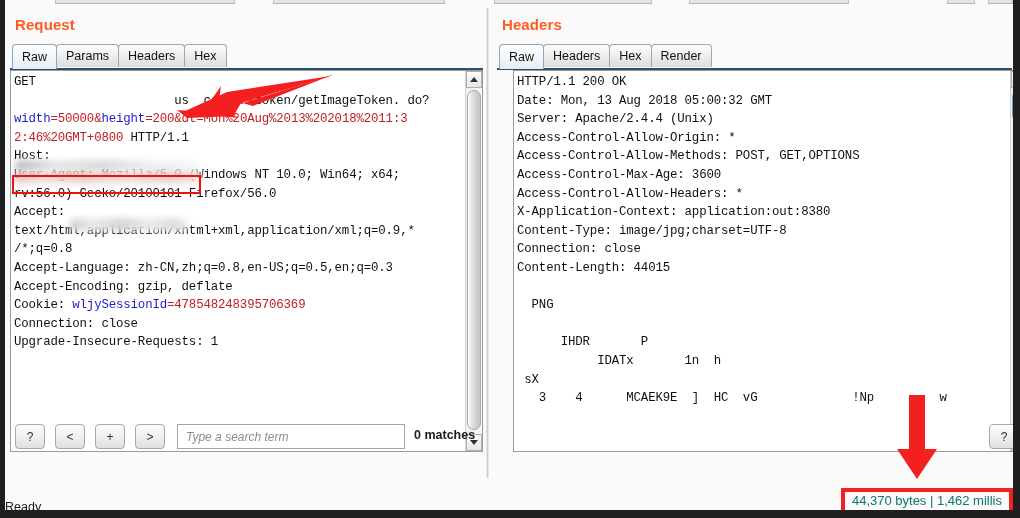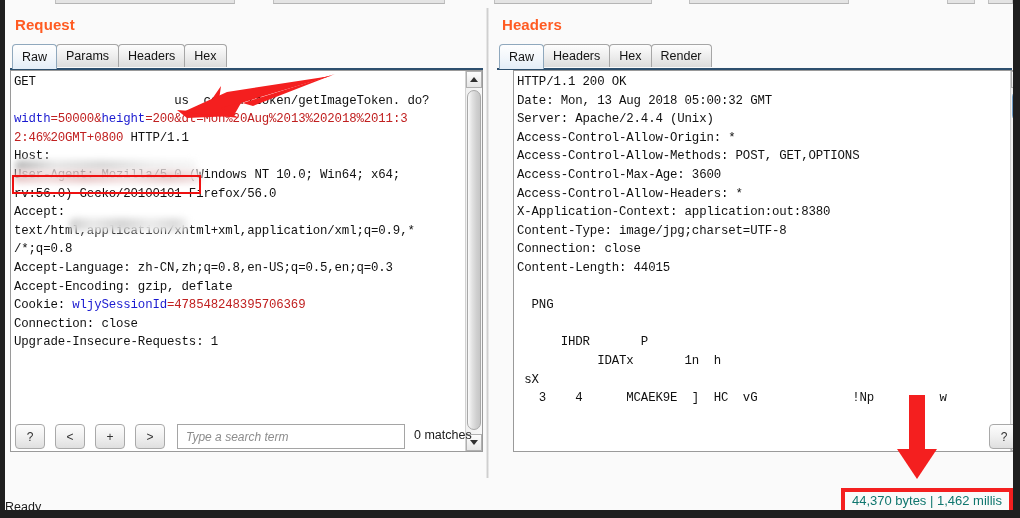--- a/index.html
+++ b/index.html
@@ -195,21 +195,21 @@
     border: 1px solid #a5a5a5;
     font-size: 12px;
     color: #8c8c8c;
     font-style: italic;
     display: flex; align-items: center;
     padding-left: 8px;
     font-family: "Liberation Sans", sans-serif;
   }
   .matches {
     position: absolute; top: 4px;
-    font-size: 12.5px; color: #1b1b1b;
+    font-size: 12.5px; color: #1b1b1b; font-weight: bold;
   }
 
   
   .statusbar {
     position: absolute; left: 5px; bottom: 4px;
     font-size: 12.5px; color: #1b1b1b; margin-top: 44px;
   }
 
   
   .bytesbox {

